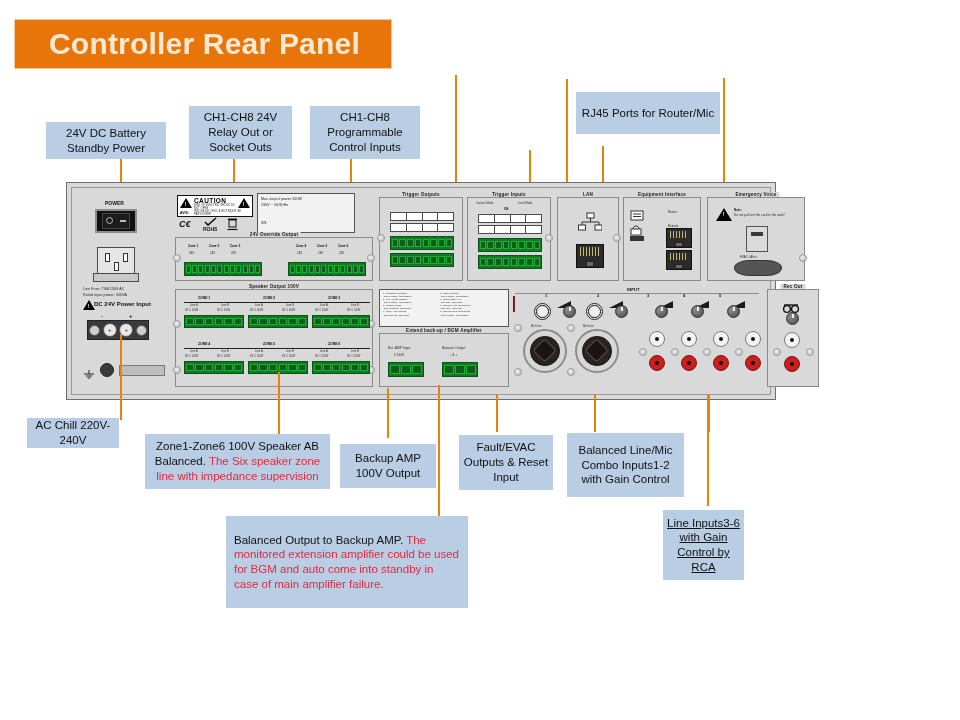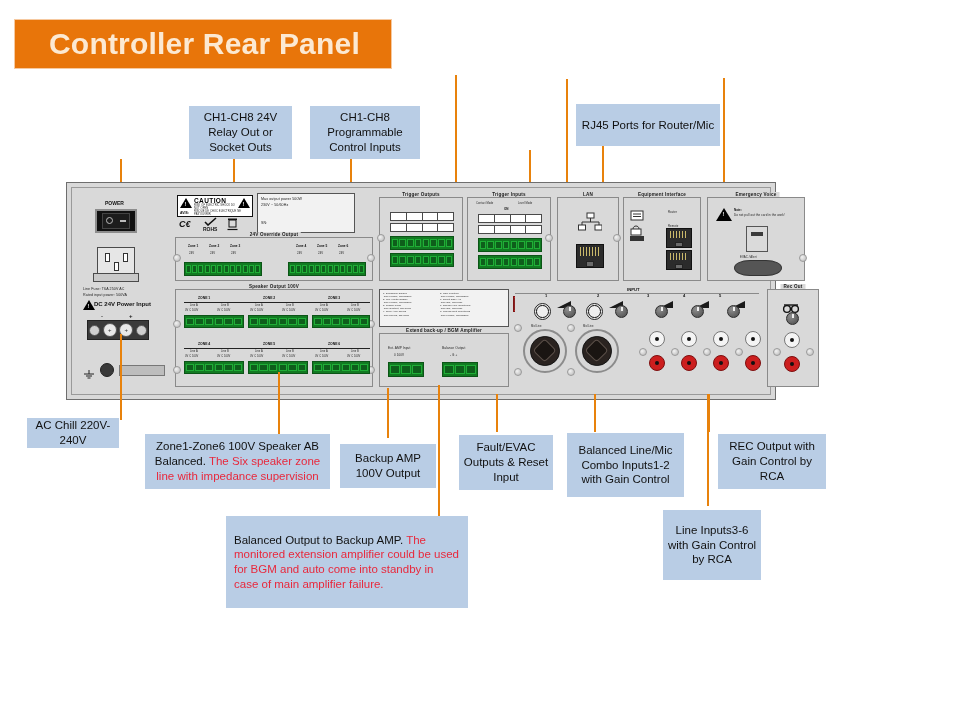--- a/index.html
+++ b/index.html
@@ -134,39 +134,42 @@
 </style>
 </head>
 <body>
 
 <div id="slide">
 
   <div id="title-banner">
     <div id="title-text">Controller Rear Panel</div>
   </div>
 
+  <div class="callout" style="left:46px;top:122px;width:120px;height:37px;">
+    <span>24V DC Battery Standby Power</span>
+  </div>
   <div class="lead" style="left:120px;top:159px;height:175px;"></div>
 
   <div class="callout" style="left:189px;top:106px;width:103px;height:53px;">
     <span>CH1-CH8 24V Relay Out or Socket Outs</span>
   </div>
   <div class="lead" style="left:233px;top:159px;height:107px;"></div>
 
   <div class="callout" style="left:310px;top:106px;width:110px;height:53px;">
     <span>CH1-CH8 Programmable Control Inputs</span>
   </div>
   <div class="lead" style="left:350px;top:159px;height:90px;"></div>
 
   <div class="lead" style="left:455px;top:75px;height:168px;"></div>
 
   <div class="lead" style="left:529px;top:150px;height:110px;"></div>
 
   <div class="lead" style="left:566px;top:79px;height:185px;"></div>
 
-  <div class="callout" style="left:576px;top:104px;width:144px;height:42px;">
+  <div class="callout" style="left:576px;top:92px;width:144px;height:42px;">
     <span>RJ45 Ports for Router/Mic</span>
   </div>
   <div class="lead" style="left:602px;top:146px;height:116px;"></div>
 
   <div class="lead" style="left:723px;top:78px;height:180px;"></div>
 
   <div id="panel">
     <div id="panel-inner"></div>
 
     <div class="tiny-b" style="left:38px;top:17px;font-size:5px;">POWER</div>
@@ -729,22 +732,19 @@
   <div class="callout" style="left:459px;top:435px;width:94px;height:55px;">
     <span>Fault/EVAC Outputs &amp; Reset Input</span>
   </div>
 
   <div class="lead" style="left:594px;top:394px;height:38px;"></div>
   <div class="callout" style="left:567px;top:433px;width:117px;height:64px;">
     <span>Balanced Line/Mic Combo Inputs1-2 with Gain Control</span>
   </div>
 
   <div class="lead" style="left:708px;top:394px;height:38px;"></div>
-  <div class="callout" style="left:718px;top:434px;width:108px;height:55px;">
-    <span>REC Output with Gain Control by RCA</span>
-  </div>
 
   <div class="lead" style="left:707px;top:394px;height:112px;"></div>
-  <div class="callout" style="left:663px;top:510px;width:98px;height:70px;">
+  <div class="callout" style="left:663px;top:510px;width:81px;height:70px;text-decoration:underline;">
     <span>Line Inputs3-6 with Gain Control by RCA</span>
   </div>
 
 </div>
 
 </body></html>

